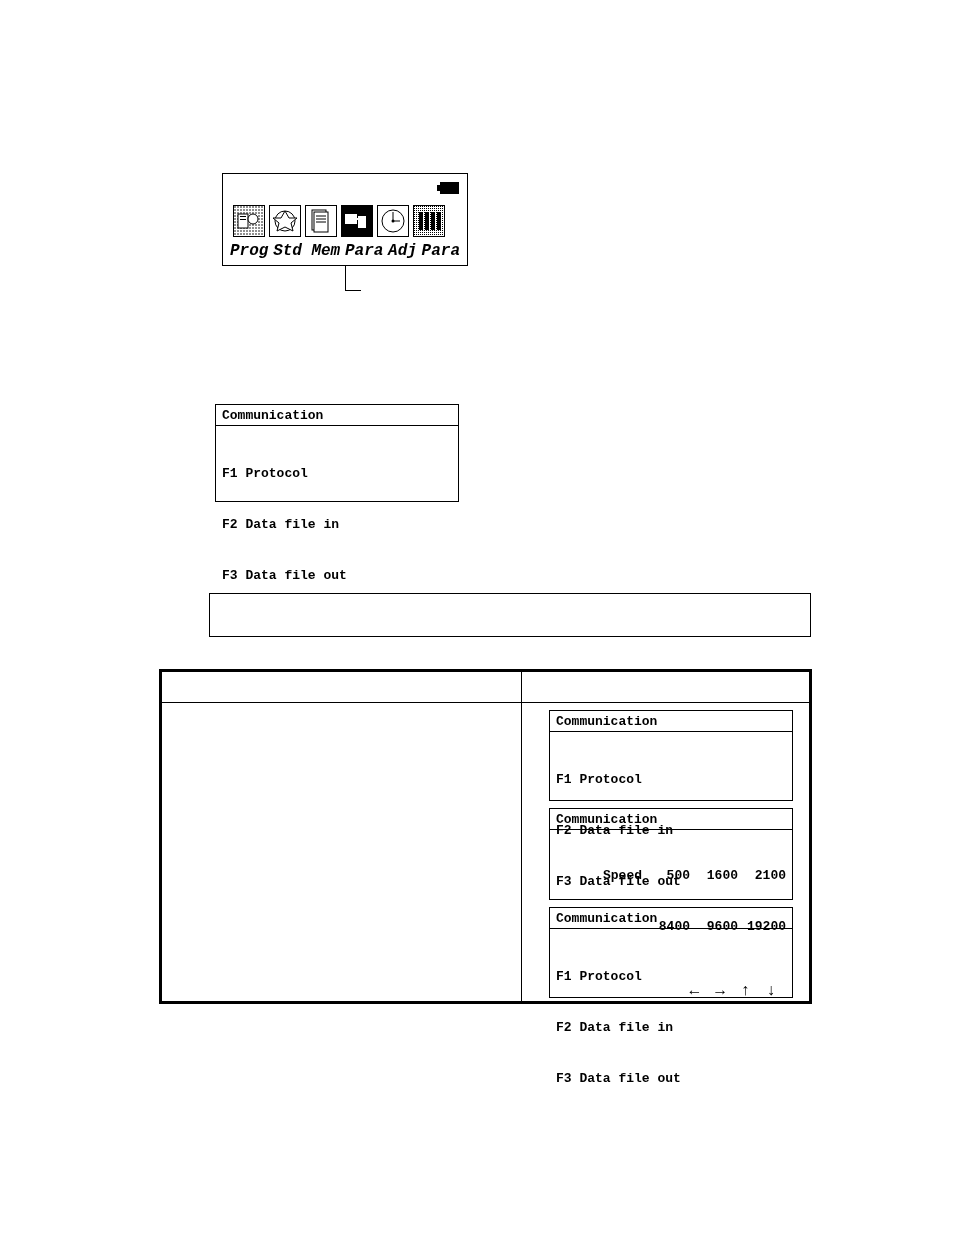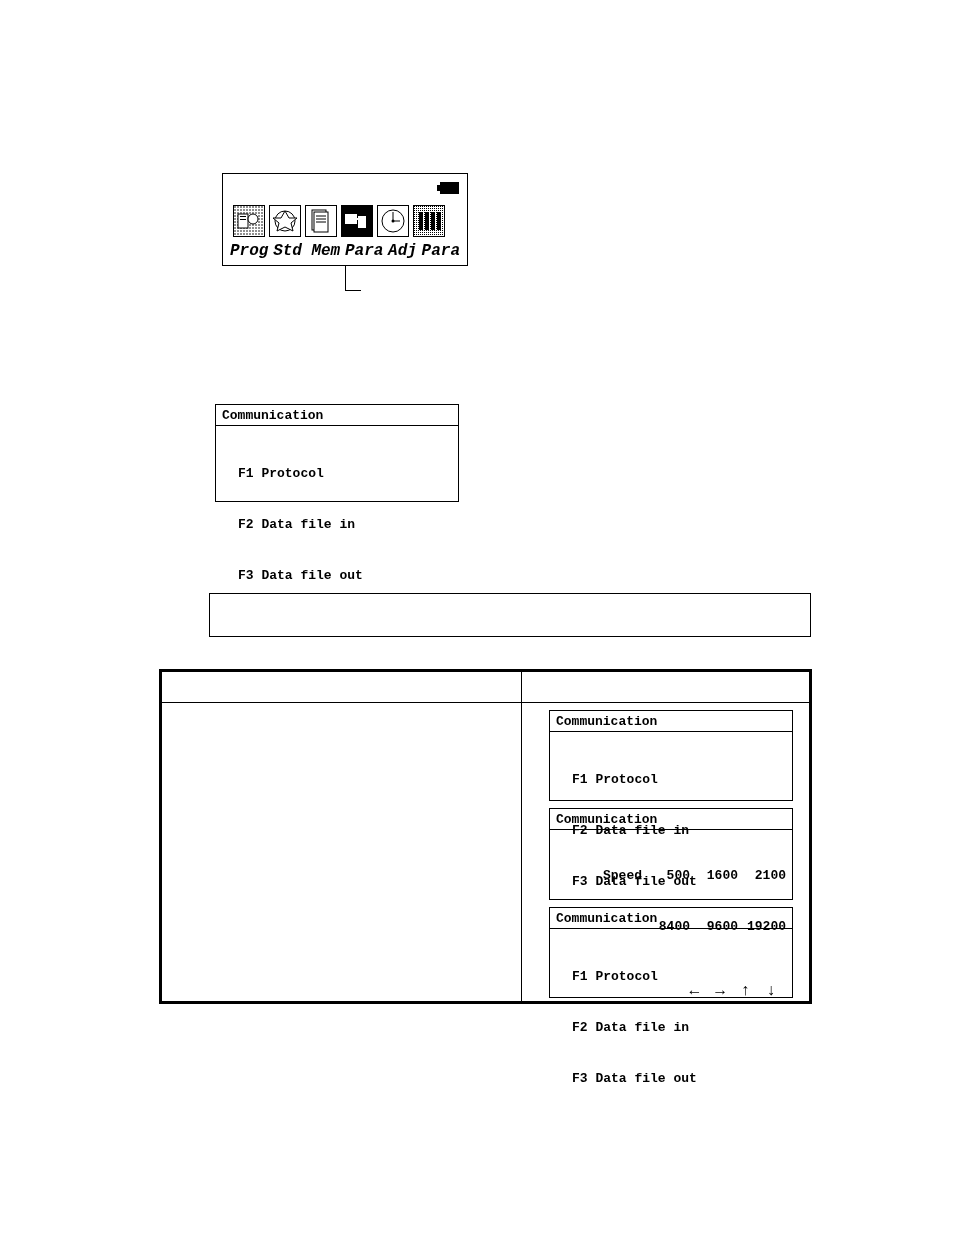--- a/index.html
+++ b/index.html
@@ -105,21 +105,20 @@
   .lcd .hr {
     position: absolute;
     left: 0; right: 0; top: 20px;
     height: 0;
     border-top: 1px solid #000;
   }
   .lcd .body {
     margin-top: 6px;
     line-height: 17px;
     white-space: pre;
-    margin-left: 16px;
   }
 
   .arrow-row {
     display: flex;
     justify-content: flex-end;
     gap: 16px;
     margin-top: 14px;
     padding-right: 10px;
     font-weight: normal;
     font-size: 16px;

